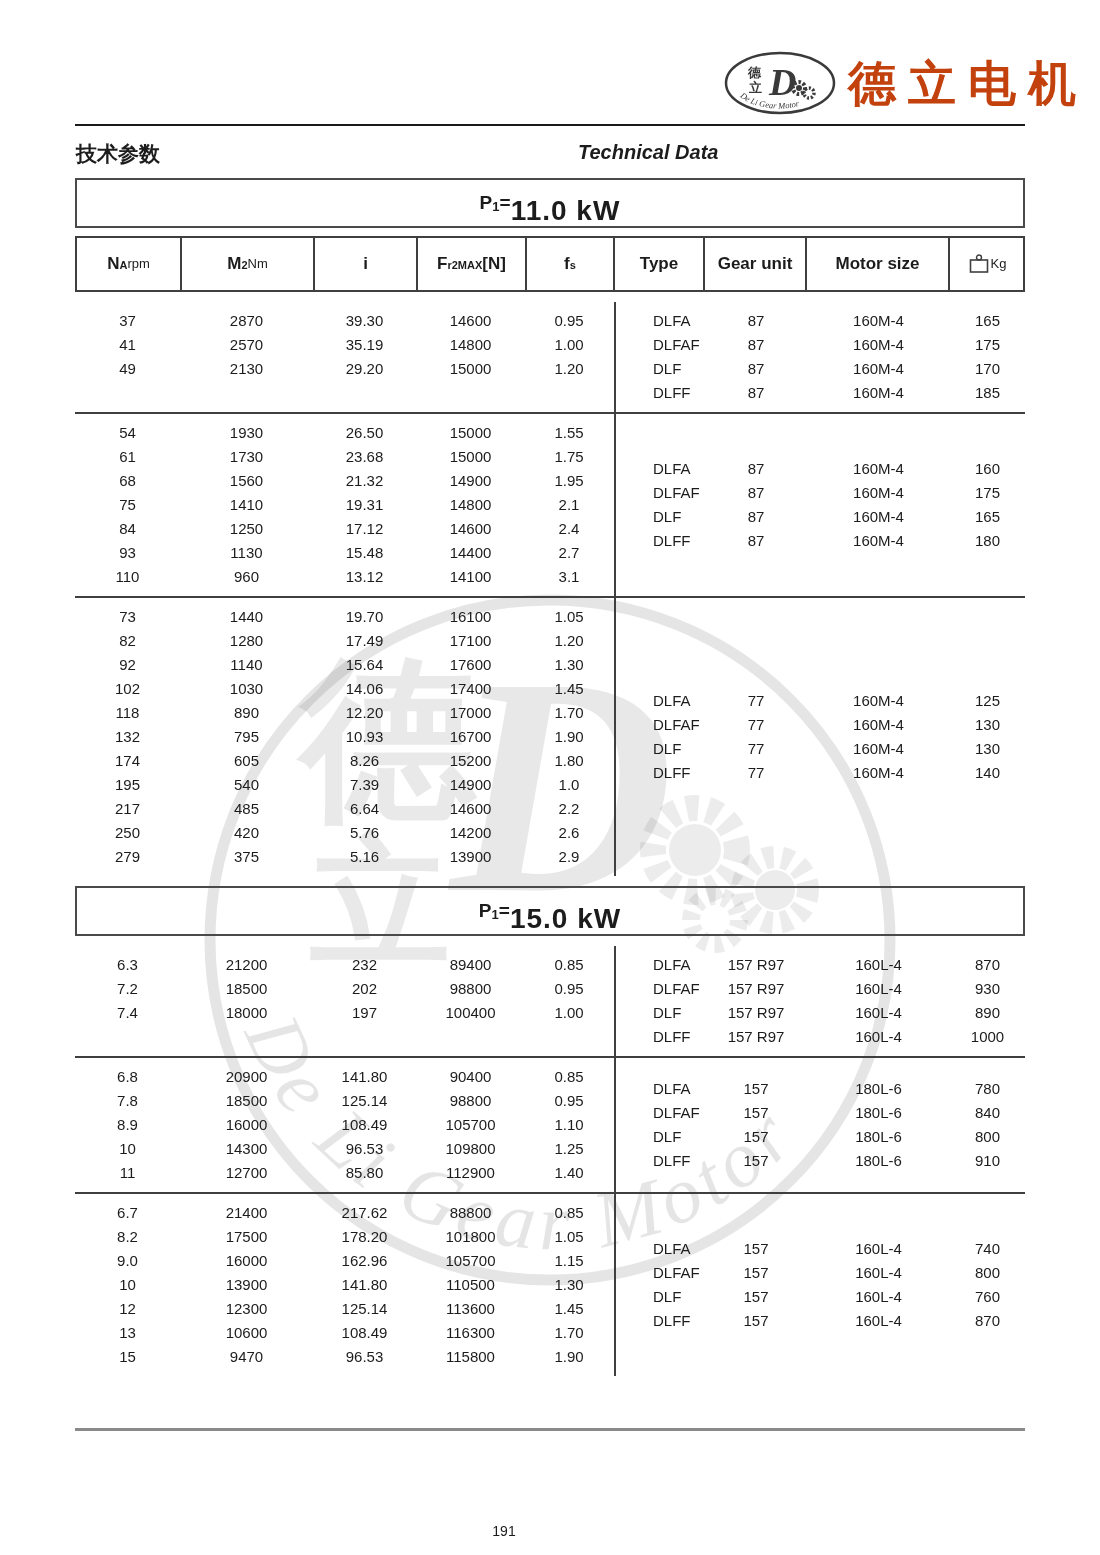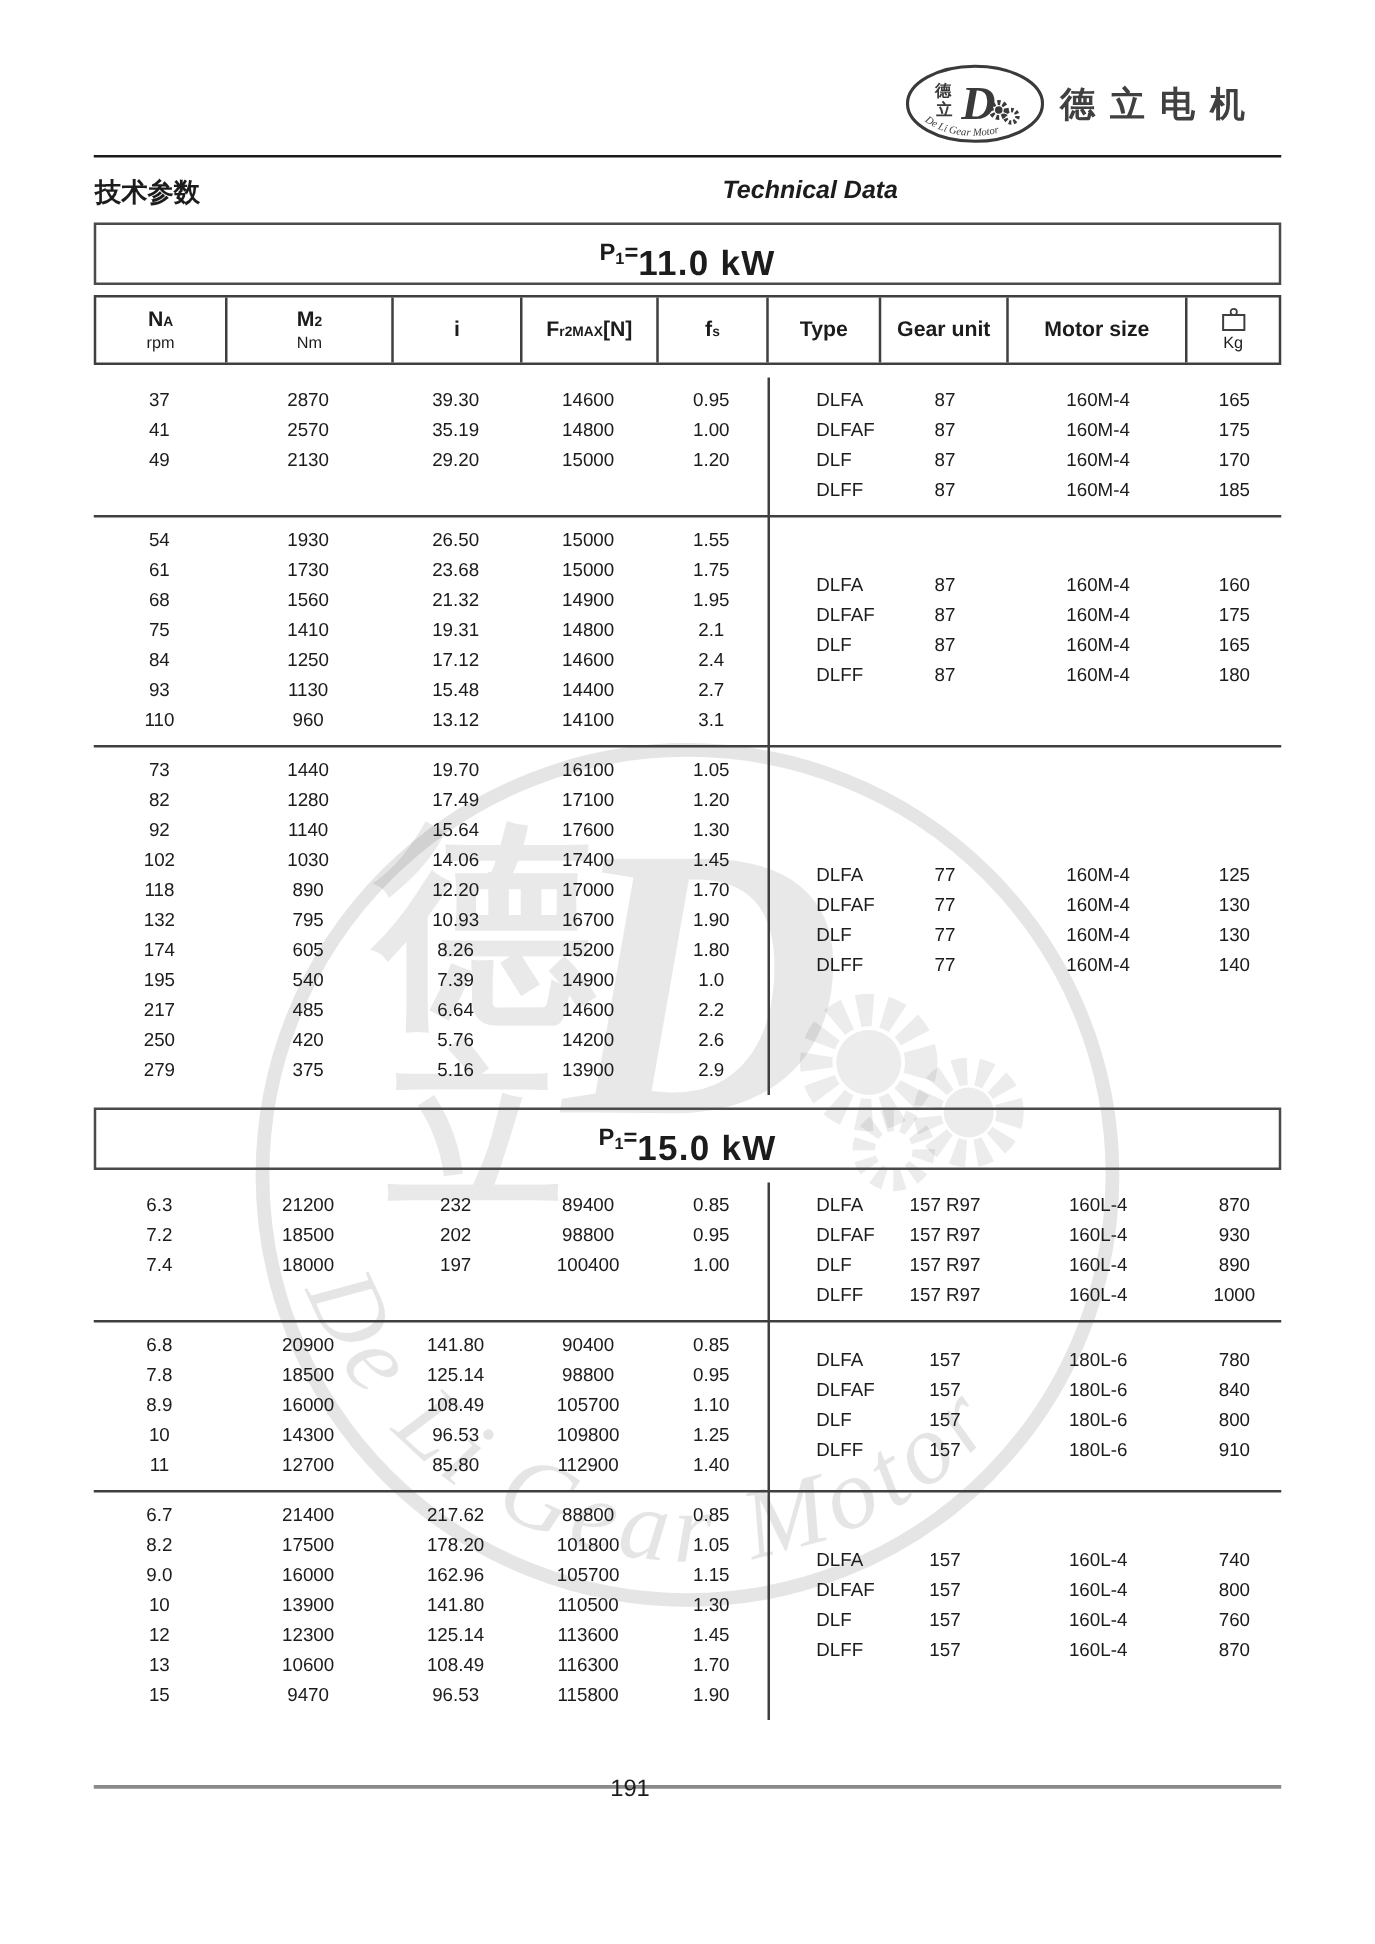--- a/index.html
+++ b/index.html
@@ -9,22 +9,22 @@
     background:#ffffff;
     font-family:"Liberation Sans", sans-serif;
     color:#1c1c1c;
     overflow:hidden;
   }
   
   .watermark{position:absolute;inset:0;z-index:0;pointer-events:none;}
   .logo-row{position:absolute;top:50px;left:722px;display:flex;align-items:center;z-index:2;}
   .brand-cn{
     font-family:"Liberation Serif", serif;
-    font-weight:bold;font-size:28px;letter-spacing:12px;
-    color:#404040;margin-left:10px;white-space:nowrap;
+    font-weight:bold;font-size:48px;letter-spacing:12px;
+    color:#c2410c;margin-left:10px;white-space:nowrap;
   }
   .rule{position:absolute;top:124px;left:75px;width:950px;height:2px;background:#1a1a1a;z-index:2;}
   .title-cn{position:absolute;top:140px;left:76px;font-size:21px;font-weight:bold;z-index:2;}
   .title-en{position:absolute;top:141px;left:578px;font-size:20px;font-weight:bold;z-index:2;font-style:italic;}
   
   .content{position:absolute;top:178px;left:75px;width:950px;z-index:1;}
   .power-box{
     box-sizing:border-box;height:50px;border:2px solid #4a4a4a;
     display:flex;align-items:center;justify-content:center;background:transparent;
   }
@@ -32,21 +32,21 @@
   .power-box .psub{font-size:13px;font-weight:bold;position:relative;top:3px;}
   .power-box .peq{font-size:19px;font-weight:bold;}
   .power-box .pval{font-size:28px;font-weight:bold;letter-spacing:1px;margin-top:15px;}
   .colhead{
     box-sizing:border-box;margin-top:8px;height:56px;
     border:2px solid #3f3f3f;
     display:grid;grid-template-columns:105px 133px 103px 109px 88px 90px 102px 143px auto;
   }
   .hcell{
     border-right:2px solid #3f3f3f;
-    display:flex;flex-direction:column;align-items:center;justify-content:center;
+    display:flex;flex-direction:row;align-items:center;justify-content:center;
     line-height:1.15;
   }
   .hcell:last-child{border-right:none;}
   .hmain{font-size:17px;font-weight:bold;}
   .hsub{font-size:11px;font-weight:bold;}
   .hunit{font-size:13px;}
   .kgcell .hunit{margin-top:1px;}
   
   .section{position:relative;margin-top:10px;}
   .section::after{content:"";position:absolute;left:539px;top:0;bottom:0;width:2px;background:#3f3f3f;}
@@ -54,21 +54,21 @@
   .block-left{width:540px;}
   .block-right{width:410px;display:flex;flex-direction:column;justify-content:center;}
   .lrow{display:grid;grid-template-columns:105px 133px 103px 109px 88px;height:24px;}
   .rrow{display:grid;grid-template-columns:90px 102px 143px 75px;height:24px;}
   .dcell{font-size:15px;line-height:24px;text-align:center;white-space:nowrap;}
   .type-cell{text-align:left;padding-left:38px;}
   .block-sep{border-top:2px solid #3f3f3f;height:0;}
   .pb2{margin-top:10px;}
   
   .footer-line{position:absolute;top:1428px;left:75px;width:950px;height:3px;background:#8a8a8a;z-index:2;}
-  .page-num{position:absolute;top:1421px;left:0;width:1008px;text-align:center;font-size:19px;z-index:2;}
+  .page-num{position:absolute;top:1523px;left:0;width:1008px;text-align:center;font-size:14px;z-index:2;}
 </style>
 </head>
 <body>
 
 <div class="page">
 
   <svg class="watermark" viewBox="0 0 1100 1555" xmlns="http://www.w3.org/2000/svg">
     <circle cx="550" cy="940" r="340" fill="none" stroke="rgba(0,0,0,0.10)" stroke-width="11"></circle>
     <text x="300" y="800" font-family="Liberation Serif, serif" font-size="175" fill="rgba(0,0,0,0.085)" font-weight="bold">德</text>
     <text x="310" y="950" font-family="Liberation Serif, serif" font-size="140" fill="rgba(0,0,0,0.085)" font-weight="bold">立</text>

